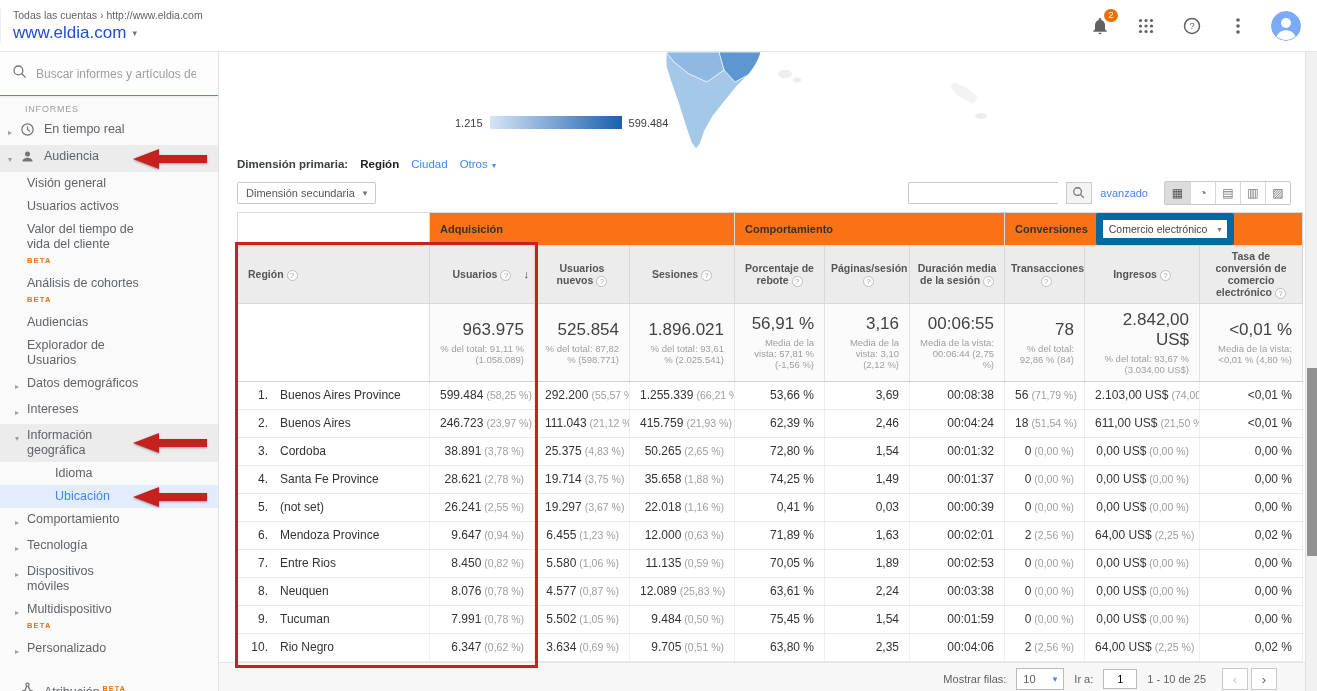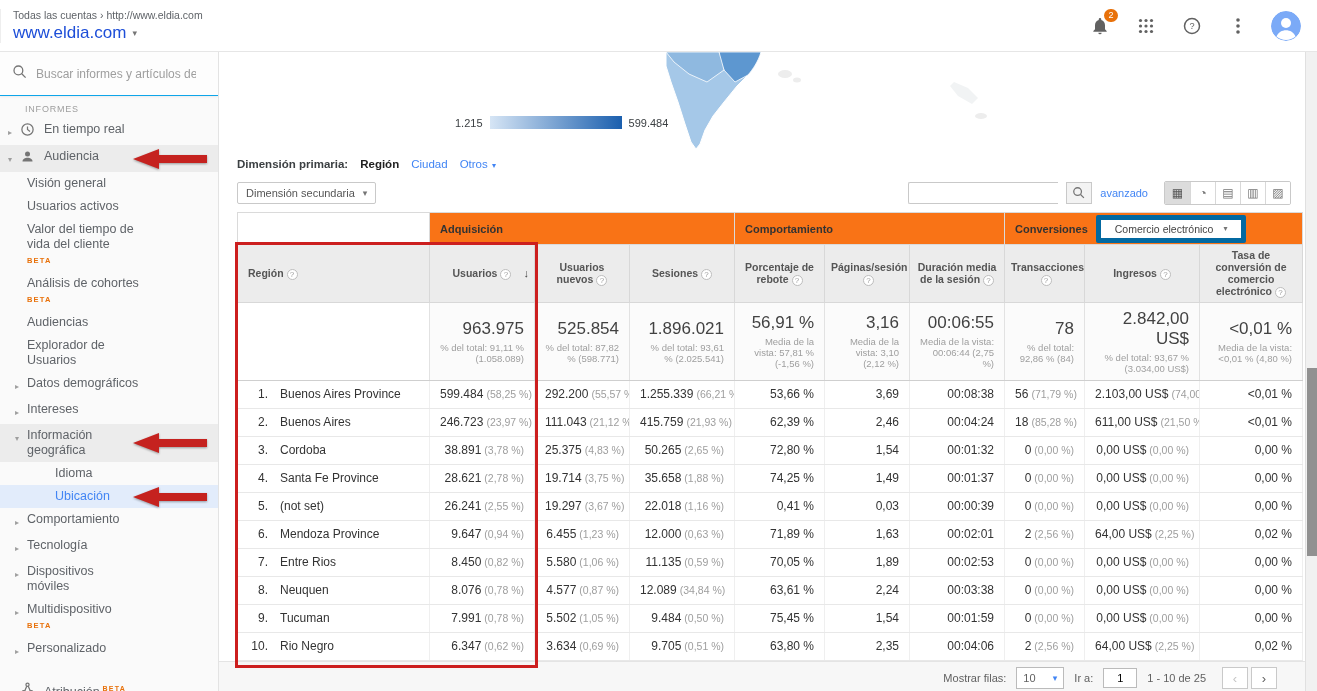--- a/index.html
+++ b/index.html
@@ -70,22 +70,22 @@
   .view-icon:first-child{border-left:none}
   .view-icon.active{background:#dcdcdc;color:#555}
   
   .table-wrap{margin:4px 15px 0 18px}
   table{border-collapse:collapse;table-layout:fixed;width:1065px;font-size:12px;
     border:1px solid #dcdcdc}
   .group-row th{height:32px;background:#f97316;border:1px solid #dadada;font-size:11px;
     color:#333;text-align:left;padding-left:10px;font-weight:bold}
   .group-row th.blank{background:#fff}
   .group-row th.conv{display:table-cell}
-  .ecom-select{display:inline-flex;align-items:center;gap:10px;border:5px solid #0369a1;
-    background:#fff;font-size:10.5px;font-weight:normal;color:#444;padding:3px 14px;margin-left:8px;
+  .ecom-select{display:inline-flex;align-items:center;gap:10px;border:7px solid #0369a1;
+    background:#fff;font-size:10.5px;font-weight:normal;color:#444;padding:3px 6px;margin-left:8px;
     border-radius:2px;cursor:pointer}
   .col-row th{height:44px;background:#ececec;border:1px solid #d8d8d8;font-size:10.5px;
     color:#555;font-weight:bold;text-align:center;vertical-align:middle;padding:4px 6px;position:relative;
     cursor:pointer}
   .col-row th.left{text-align:left;padding-left:10px}
   .help-dot{display:inline-block;width:11px;height:11px;border:1px solid #bdbdbd;border-radius:50%;
     font-size:8px;line-height:10px;color:#9e9e9e;text-align:center;margin-left:3px;font-weight:normal;
     vertical-align:middle;background:#fff}
   .sort{position:absolute;right:5px;top:50%;transform:translateY(-50%);font-size:11px;color:#444}
   .totals-row td{height:62px;background:#fbfbfb;border:1px solid #e2e2e2;border-bottom:1px solid #cfcfcf;
@@ -419,21 +419,21 @@
               <td><span class="v">&lt;0,01 %</span></td>
             </tr>
             <tr>
               <td class="region-cell"><span class="rank">2.</span><span class="rname">Buenos Aires</span></td>
               <td><span class="v">246.723</span><span class="p">(23,97 %)</span></td>
               <td><span class="v">111.043</span><span class="p">(21,12 %)</span></td>
               <td><span class="v">415.759</span><span class="p">(21,93 %)</span></td>
               <td><span class="v">62,39 %</span></td>
               <td><span class="v">2,46</span></td>
               <td><span class="v">00:04:24</span></td>
-              <td><span class="v">18</span><span class="p">(85,28 %)</span></td>
+              <td><span class="v">18</span><span class="p">(51,54 %)</span></td>
               <td><span class="v">611,00 US$</span><span class="p">(21,50 %)</span></td>
               <td><span class="v">&lt;0,01 %</span></td>
             </tr>
             <tr>
               <td class="region-cell"><span class="rank">3.</span><span class="rname">Cordoba</span></td>
               <td><span class="v">38.891</span><span class="p">(3,78 %)</span></td>
               <td><span class="v">25.375</span><span class="p">(4,83 %)</span></td>
               <td><span class="v">50.265</span><span class="p">(2,65 %)</span></td>
               <td><span class="v">72,80 %</span></td>
               <td><span class="v">1,54</span></td>
@@ -487,21 +487,21 @@
               <td><span class="v">1,89</span></td>
               <td><span class="v">00:02:53</span></td>
               <td><span class="v">0</span><span class="p">(0,00 %)</span></td>
               <td><span class="v">0,00 US$</span><span class="p">(0,00 %)</span></td>
               <td><span class="v">0,00 %</span></td>
             </tr>
             <tr>
               <td class="region-cell"><span class="rank">8.</span><span class="rname">Neuquen</span></td>
               <td><span class="v">8.076</span><span class="p">(0,78 %)</span></td>
               <td><span class="v">4.577</span><span class="p">(0,87 %)</span></td>
-              <td><span class="v">12.089</span><span class="p">(34,84 %)</span></td>
+              <td><span class="v">12.089</span><span class="p">(25,83 %)</span></td>
               <td><span class="v">63,61 %</span></td>
               <td><span class="v">2,24</span></td>
               <td><span class="v">00:03:38</span></td>
               <td><span class="v">0</span><span class="p">(0,00 %)</span></td>
               <td><span class="v">0,00 US$</span><span class="p">(0,00 %)</span></td>
               <td><span class="v">0,00 %</span></td>
             </tr>
             <tr>
               <td class="region-cell"><span class="rank">9.</span><span class="rname">Tucuman</span></td>
               <td><span class="v">7.991</span><span class="p">(0,78 %)</span></td>

